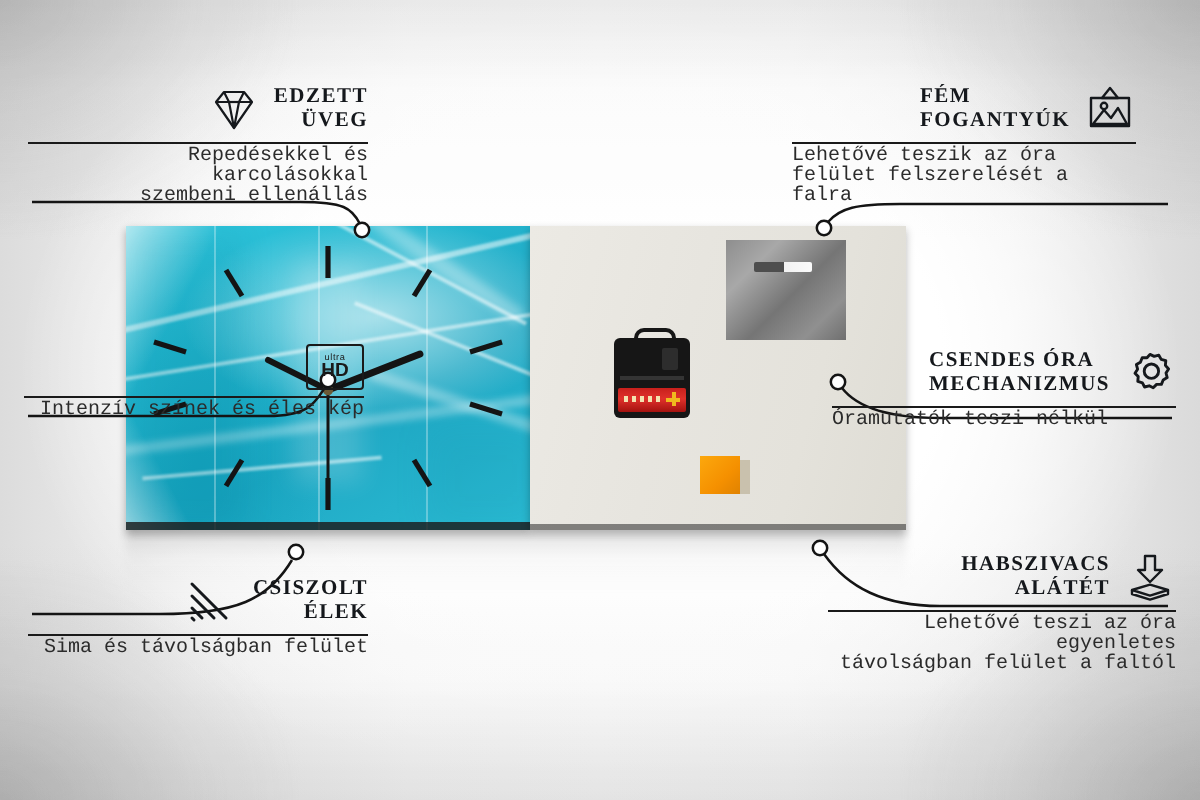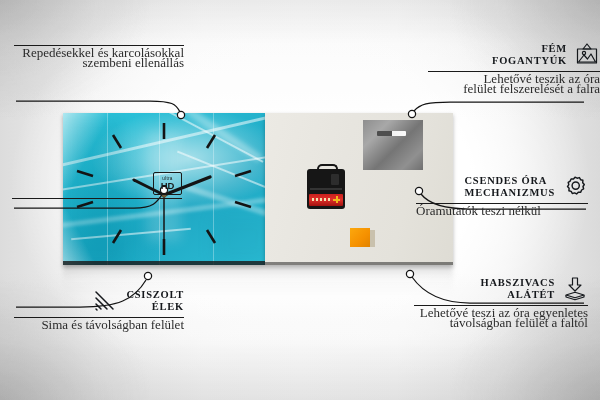--- a/index.html
+++ b/index.html
@@ -88,22 +88,22 @@
   .co-head{display:flex;align-items:center;gap:7px;}
   .co-left .co-head{justify-content:flex-end;}
   .co-right .co-head{justify-content:flex-start;}
   .co-title{
     font-family:"Liberation Serif",serif;
     font-size:10.5px;font-weight:700;letter-spacing:.75px;
     color:#15181c;line-height:12.5px;text-transform:uppercase;white-space:pre-line;
   }
   .co-rule{height:1px;background:#1a1a1a;margin:3px 0 2px;}
   .co-desc{
-    font-family:Liberation Serif, serif;
-    font-size:13px;color:#2b2b2b;line-height:10px;white-space:pre-line;
+    font-family:Liberation Mono, monospace;
+    font-size:10px;color:#2b2b2b;line-height:10px;white-space:pre-line;
   }
   .ico{width:26px;height:26px;flex:0 0 26px;display:block;}
   .ico svg{display:block;width:26px;height:26px;}
 
   
   .hdbox{width:27px;height:21px;border:1.4px solid #1a1a1a;border-radius:2px;
     display:flex;flex-direction:column;align-items:center;justify-content:center;flex:0 0 27px;}
   .hd-ultra{font-size:4.6px;letter-spacing:.3px;color:#1a1a1a;line-height:5px;
     font-family:"Liberation Sans",sans-serif;}
   .hd-main{font-size:9.5px;font-weight:700;color:#1a1a1a;line-height:9.5px;
@@ -211,53 +211,67 @@
 
       <path d="M586,209 L470,209 C442,209 428,203 421,194"></path>
       <circle cx="419" cy="191" r="3.6" fill="#ffffff" stroke="#141414" stroke-width="1.25"></circle>
 
       <path d="M584,303 L470,303 C442,303 424,294 412,277"></path>
       <circle cx="410" cy="274" r="3.6" fill="#ffffff" stroke="#141414" stroke-width="1.25"></circle>
     </g>
   </svg>
 
   <div class="callout co-left" style="left:14px;top:42px;">
+    <div class="co-head">
+      <span class="ico">
+        <svg viewBox="0 0 26 26" fill="none" stroke="#15181c" stroke-width="1.1" stroke-linejoin="round">
+          <path d="M4 9 L8 4 H18 L22 9 L13 22 Z"></path>
+          <path d="M4 9 H22"></path>
+            <path d="M8 4 L10.5 9 L13 22"></path>
+            <path d="M18 4 L15.5 9 L13 22"></path>
+          <path d="M10.5 9 H15.5"></path>
+        </svg>
+      </span>
+      <span class="co-title">EDZETT
+ÜVEG</span>
+    </div>
     <div class="co-rule"></div>
     <div class="co-desc">Repedésekkel és karcolásokkal
 szembeni ellenállás</div>
   </div>
 
   <div class="callout co-left" style="left:12px;top:172px;">
     <div class="co-head">
       <span class="hdbox">
         <span class="hd-ultra">ultra</span>
         <span class="hd-main">HD</span>
       </span>
     </div>
     <div class="co-rule"></div>
+    <div class="co-desc">Intenzív színek és éles kép</div>
   </div>
 
   <div class="callout co-left" style="left:14px;top:288px;">
     <div class="co-head">
       <span class="ico">
         <svg viewBox="0 0 26 26" fill="none" stroke="#15181c" stroke-width="1.5" stroke-linecap="round">
           <path d="M3 4 L20 21"></path>
             <path d="M3 10 L14 21"></path>
             <path d="M3 16 L8 21"></path>
             <path d="M3 21 L4 22"></path>
         </svg>
       </span>
       <span class="co-title">CSISZOLT
 ÉLEK</span>
     </div>
     <div class="co-rule"></div>
     <div class="co-desc">Sima és távolságban felület</div>
   </div>
 
-  <div class="callout co-right" style="left:428px;top:42px;width:172px;text-align:right;">
+  <div class="callout co-right" style="left:396px;top:42px;width:172px;text-align:left;">
     <div class="co-head" style="justify-content:flex-end;">
       <span class="co-title">FÉM
 FOGANTYÚK</span>
       <span class="ico">
         <svg viewBox="0 0 26 26" fill="none" stroke="#15181c" stroke-width="1.2" stroke-linejoin="round">
           <path d="M13 2 L9 7 H17 Z"></path>
           <rect x="3.5" y="7" width="19" height="14"></rect>
           <path d="M4.5 20 L10 13 L13.5 17 L17 12 L21.5 20 Z"></path>
           <circle cx="10" cy="11" r="1.6"></circle>
         </svg>

